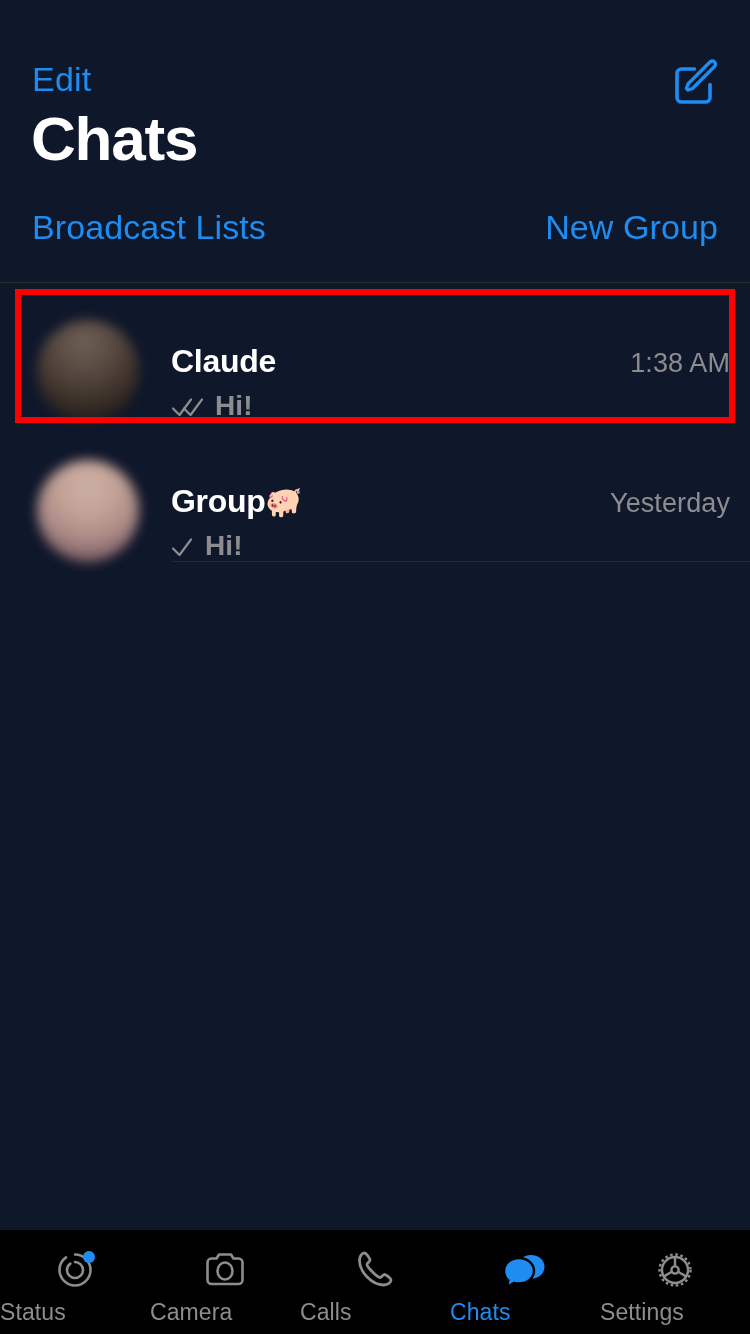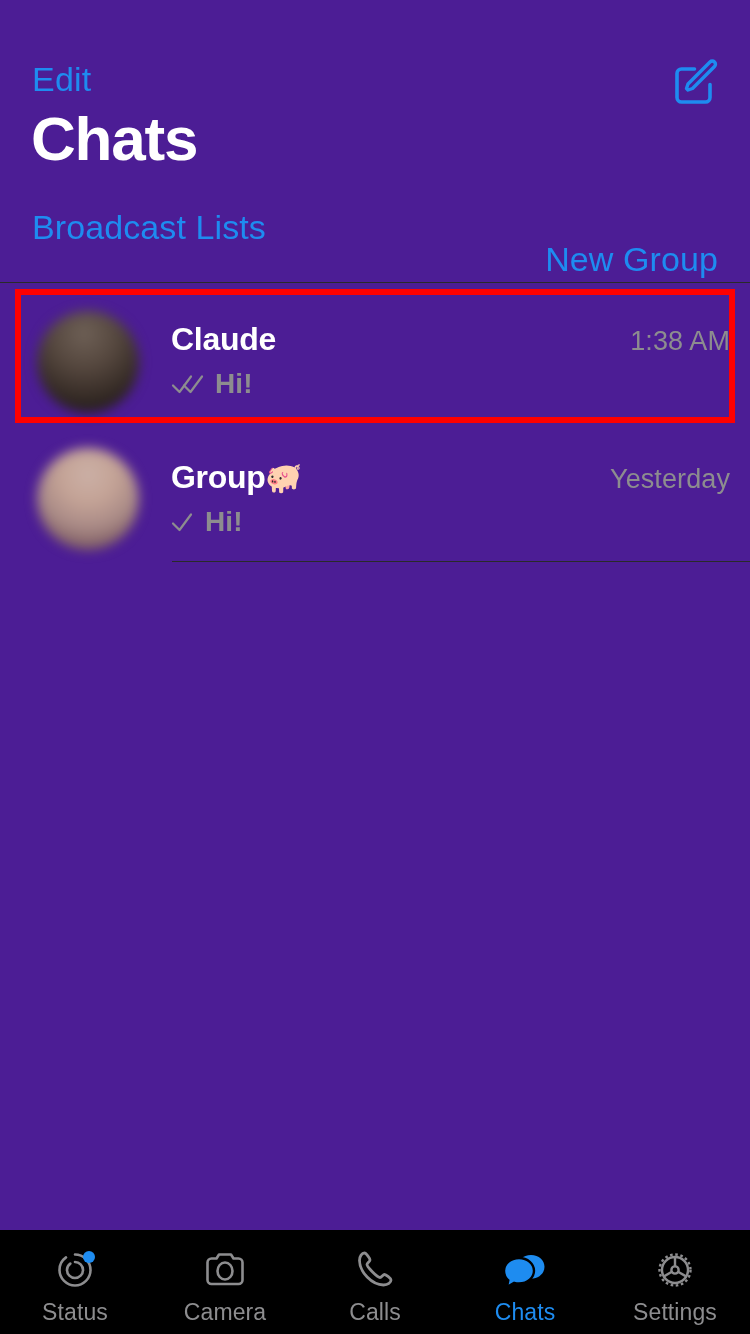--- a/index.html
+++ b/index.html
@@ -12,21 +12,21 @@
     height: 1334px;
     position: relative;
     overflow: hidden;
     font-family: "Liberation Sans", sans-serif;
     -webkit-font-smoothing: antialiased;
   }
 
   .screen {
     position: absolute;
     inset: 0;
-    background: #4c1d95;
+    background: #0f172a;
     display: flex;
     flex-direction: column;
   }
 
   
   .navbar {
     position: relative;
     height: 118px;
     flex: none;
   }
@@ -76,40 +76,40 @@
   .action-link {
     position: absolute;
     top: 14px;
     font-size: 34px;
     color: #1e8cf0;
     line-height: 1;
     letter-spacing: 0.1px;
     cursor: pointer;
   }
   .action-link.left  { left: 32px; }
-  .action-link.right { right: 32px; margin-top: 32px; }
+  .action-link.right { right: 32px; }
 
   
   .chat-list {
     position: relative;
     flex: 1 1 auto;
   }
   .list-top-separator {
     position: absolute;
     left: 0;
     right: 0;
     top: 0;
     height: 1px;
     background: #2a2a2a;
   }
 
   .chat-row {
     position: relative;
     display: flex;
-    align-items: center;
+    align-items: flex-end;
     height: 140px;
     padding-left: 37px;
     box-sizing: border-box;
     cursor: pointer;
   }
   .chat-row.first { padding-top: 17px; }
   .chat-row.second { padding-top: 12px; }
 
   .avatar {
     width: 102px;
@@ -211,21 +211,20 @@
     flex: none;
     height: 104px;
     display: flex;
     align-items: flex-start;
     background: #000000;
   }
   .tab-item {
     flex: 1 1 0;
     display: flex;
     flex-direction: column;
-    align-items: center;
     padding-top: 12px;
     cursor: pointer;
   }
   .tab-icon {
     height: 56px;
     display: flex;
     align-items: center;
     justify-content: center;
     position: relative;
   }

